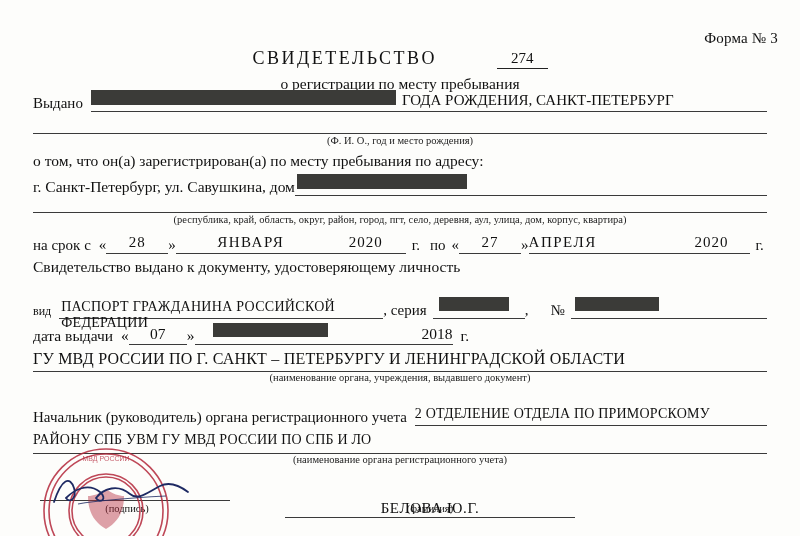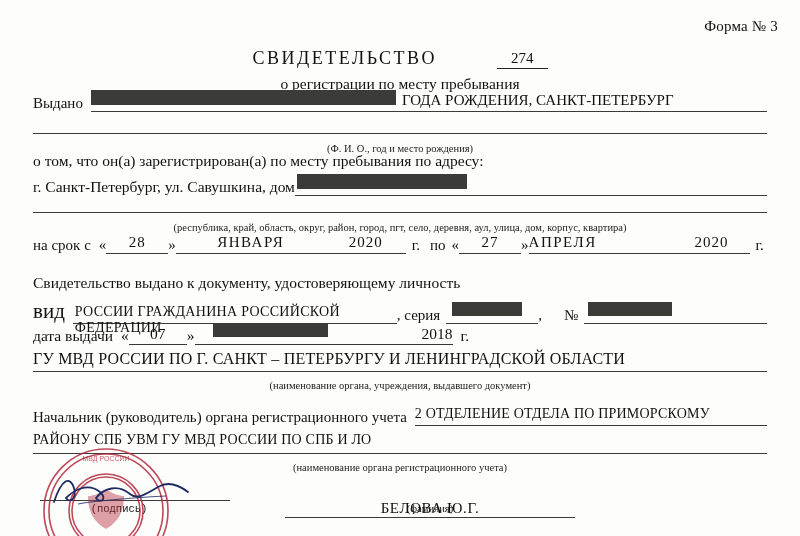--- a/index.html
+++ b/index.html
@@ -13,21 +13,21 @@
   }
   .page {
     position: relative;
     width: 800px;
     height: 536px;
     background: #fdfdfb;
     overflow: hidden;
   }
   .form-no {
     position: absolute;
-    top: 18px;
+    top: 30px;
     right: 22px;
     font-size: 15px;
     letter-spacing: 0.2px;
   }
   .title-block {
     position: absolute;
     top: 48px;
     left: 0;
     width: 800px;
     text-align: center;
@@ -73,21 +73,21 @@
     background: #3b3b38;
     height: 13px;
     vertical-align: middle;
     position: relative;
     top: -2px;
   }
   .caption {
     text-align: center;
     font-size: 10.5px;
     color: #222;
-    margin-top: 8px;
+    margin-top: 0;
   }
   .flexline {
     display: flex;
     align-items: flex-end;
     gap: 0px;
   }
   .underline-fill {
     flex: 1;
     border-bottom: 1px solid #3a3a3a;
     height: 19px;
@@ -186,29 +186,29 @@
       <span class="lbl">«</span>
       <span class="underline-fill" style="flex:0 0 62px; text-align:center; letter-spacing:1px;">27</span>
       <span class="lbl">»</span>
       <span class="underline-fill" style="flex:0 0 145px; text-align:left; letter-spacing:1.5px;">АПРЕЛЯ</span>
       <span class="underline-fill" style="flex:0 0 76px; text-align:center; letter-spacing:1px;">2020</span>
       <span style="width:6px;"></span>
       <span class="lbl">г.</span>
     </div>
   </div>
 
-  <div class="row" style="top:258px;margin-top:16px;">
+  <div class="row" style="top:258px;">
     <div style="font-size:15.5px;">Свидетельство выдано к документу, удостоверяющему личность</div>
   </div>
 
   <div class="row" style="top:299px;">
     <div class="flexline" style="font-size:14px;">
-      <span class="lbl" style="font-size:21px;text-align:center;">вид</span>
-      <span style="width:8px;"></span>
-      <span class="underline-fill" style="flex:0 0 322px; letter-spacing:0.3px; padding-left:2px;">РОССИИ ГРАЖДАНИНА РОССИЙСКОЙ ФЕДЕРАЦИИ</span>
+      <span class="lbl" style="font-size:12px;text-align:center;">вид</span>
+      <span style="width:8px;"></span>
+      <span class="underline-fill" style="flex:0 0 322px; letter-spacing:0.3px; padding-left:2px;">ПАСПОРТ ГРАЖДАНИНА РОССИЙСКОЙ ФЕДЕРАЦИИ</span>
       <span class="lbl" style="font-size:15px;">, серия</span>
       <span style="width:6px;"></span>
       <span class="underline-fill" style="flex:0 0 92px; position:relative;">
         <span class="redact" style="width:70px; height:14px; position:absolute; left:6px; bottom:3px;"></span>
       </span>
       <span class="lbl" style="font-size:15px;">,</span>
       <span style="width:22px;"></span>
       <span class="lbl" style="font-size:15px;">№</span>
       <span style="width:6px;"></span>
       <span class="underline-fill" style="position:relative;">
@@ -246,21 +246,21 @@
       <span class="underline-fill" style="font-size:14px; letter-spacing:0.2px;">2 ОТДЕЛЕНИЕ ОТДЕЛА  ПО ПРИМОРСКОМУ</span>
     </div>
   </div>
 
   <div class="row" style="top:432px;">
     <div class="line" style="font-size:14px; letter-spacing:0.2px;">РАЙОНУ СПБ УВМ  ГУ  МВД РОССИИ  ПО СПБ  И  ЛО</div>
     <div class="caption">(наименование органа регистрационного учета)</div>
   </div>
 
   <div style="position:absolute; left:40px; top:500px; width:190px; border-bottom:1px solid #3a3a3a;"></div>
-  <div class="sig-caption" style="left:24px; top:503px; width:190px;font-family:Liberation Mono, monospace;">(подпись)</div>
+  <div class="sig-caption" style="left:32px; top:503px; width:190px;">(подпись)</div>
 
   <div style="position:absolute; left:285px; top:500px; width:290px; border-bottom:1px solid #3a3a3a; text-align:center; font-size:15px; letter-spacing:0.6px;">БЕЛОВА Ю.Г.</div>
   <div class="sig-caption" style="left:285px; top:503px; width:290px;">(фамилия)</div>
 
   <div class="stamp">
     <svg width="132" height="132" viewBox="0 0 132 132">
       <g fill="none" stroke="#b4293c" stroke-width="1.6" opacity="0.85">
         <circle cx="66" cy="66" r="62"></circle>
         <circle cx="66" cy="66" r="57"></circle>
         <circle cx="66" cy="66" r="37"></circle>

